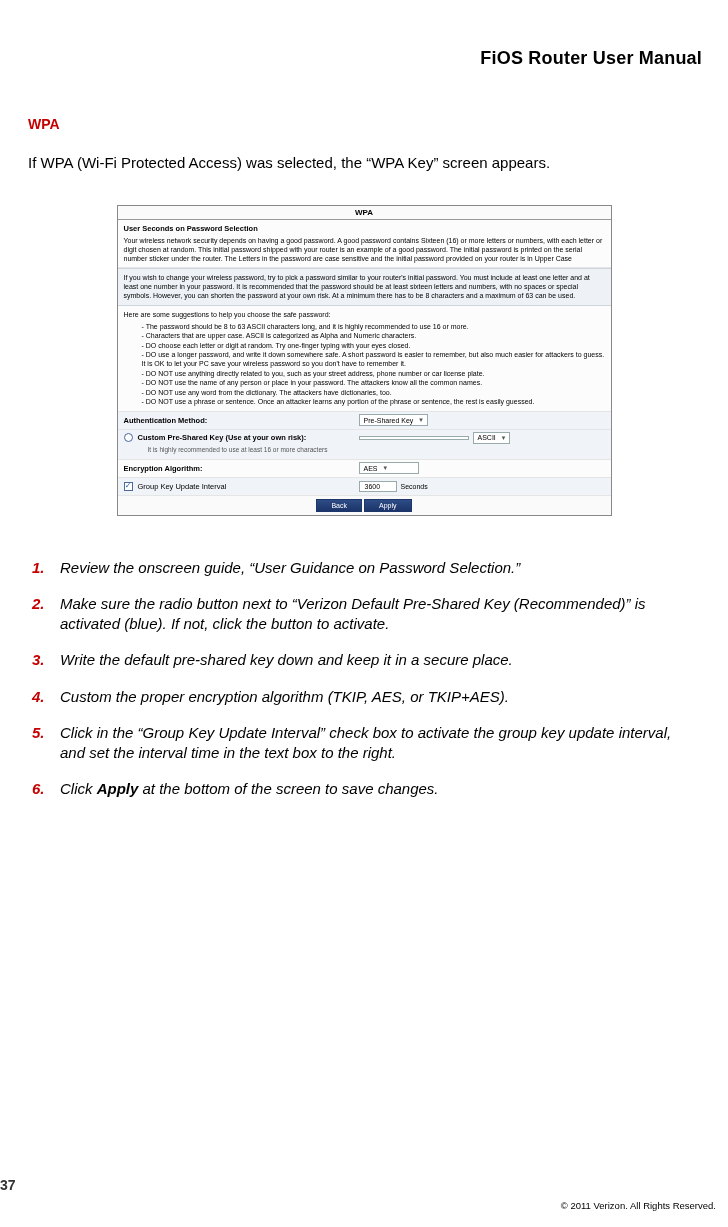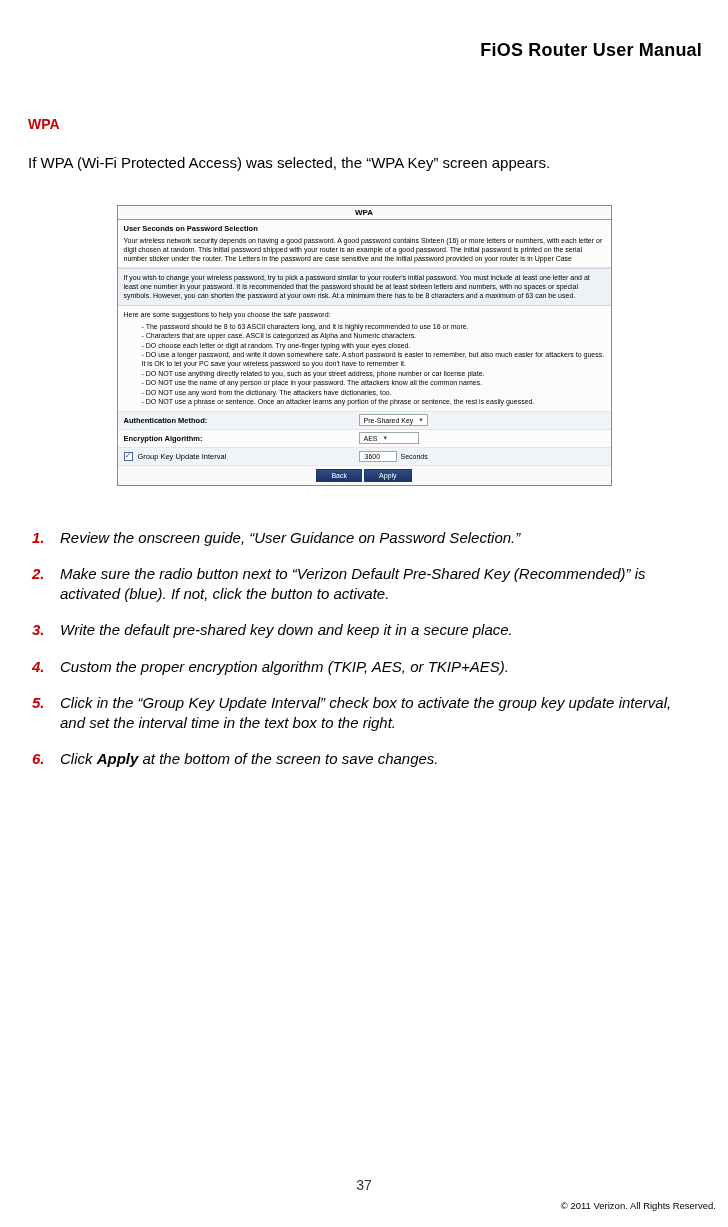--- a/index.html
+++ b/index.html
@@ -6,21 +6,21 @@
   body {
     margin: 0;
     width: 728px;
     height: 1227px;
     font-family: "Segoe UI", "Myriad Pro", Arial, sans-serif;
     color: #000;
     position: relative;
   }
   .header-title {
     position: absolute;
-    top: 40px;
+    top: 48px;
     right: 26px;
     font-size: 18px;
     font-weight: 700;
     letter-spacing: 0.2px;
   }
   .content {
     position: absolute;
     top: 116px;
     left: 28px;
     right: 28px;
@@ -152,22 +152,22 @@
     left: 0; top: 0;
     font-weight: 700;
     color: #c60000;
     font-size: 15px;
   }
   ol.steps b { font-weight: 700; }
   .page-num {
     position: absolute;
     bottom: 34px;
     left: 0; right: 0;
-    text-align: center;
-    font-weight: 400;
+    text-align: left;
+    font-weight: 700;
     font-size: 14px;
     color: #333;
   }
   .copyright {
     position: absolute;
     bottom: 16px;
     right: 12px;
     font-size: 9.5px;
   }
 </style>
@@ -206,20 +206,31 @@
       </div>
 
       <div class="row row-alt">
         <div class="row-label">Authentication Method:</div>
         <div class="row-body">
           <span class="faux-select">Pre-Shared Key</span>
         </div>
       </div>
 
 
+      <div class="row row-alt" style="flex-wrap:wrap;">
+        <div class="row-label" style="display:flex;align-items:center;font-weight:700;">
+          <span class="radio"></span>
+          <span>Custom Pre-Shared Key (Use at your own risk):</span>
+        </div>
+        <div class="row-body">
+          <span class="faux-input" style="width:110px;"></span>
+          <span class="faux-select">ASCII</span>
+        </div>
+        <div class="row-hint" style="flex:0 0 100%;">It is highly recommended to use at least 16 or more characters</div>
+      </div>
 
       <div class="row">
         <div class="row-label">Encryption Algorithm:</div>
         <div class="row-body">
           <span class="faux-select" style="min-width:60px;">AES</span>
         </div>
       </div>
 
       <div class="row row-alt">
         <div class="row-label" style="display:flex;align-items:center;font-weight:400;">

